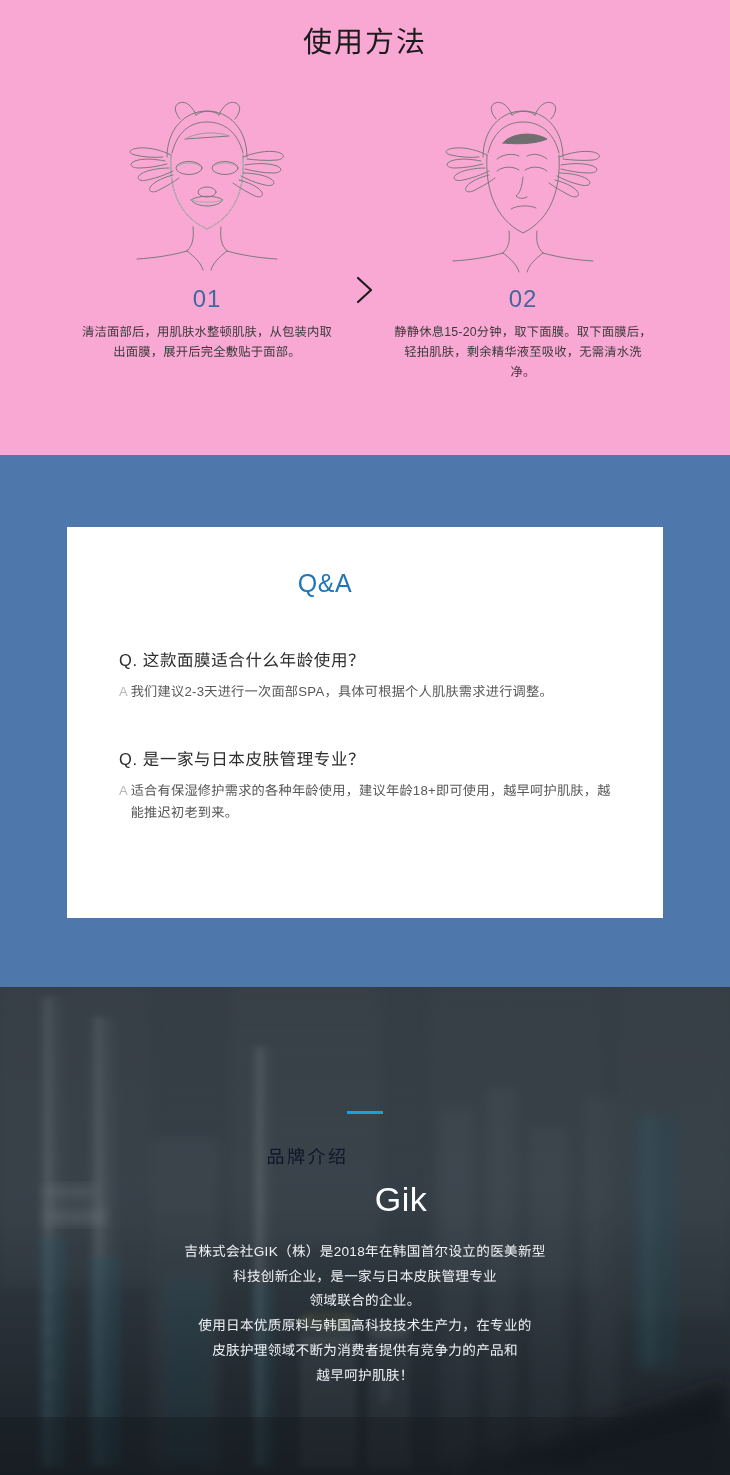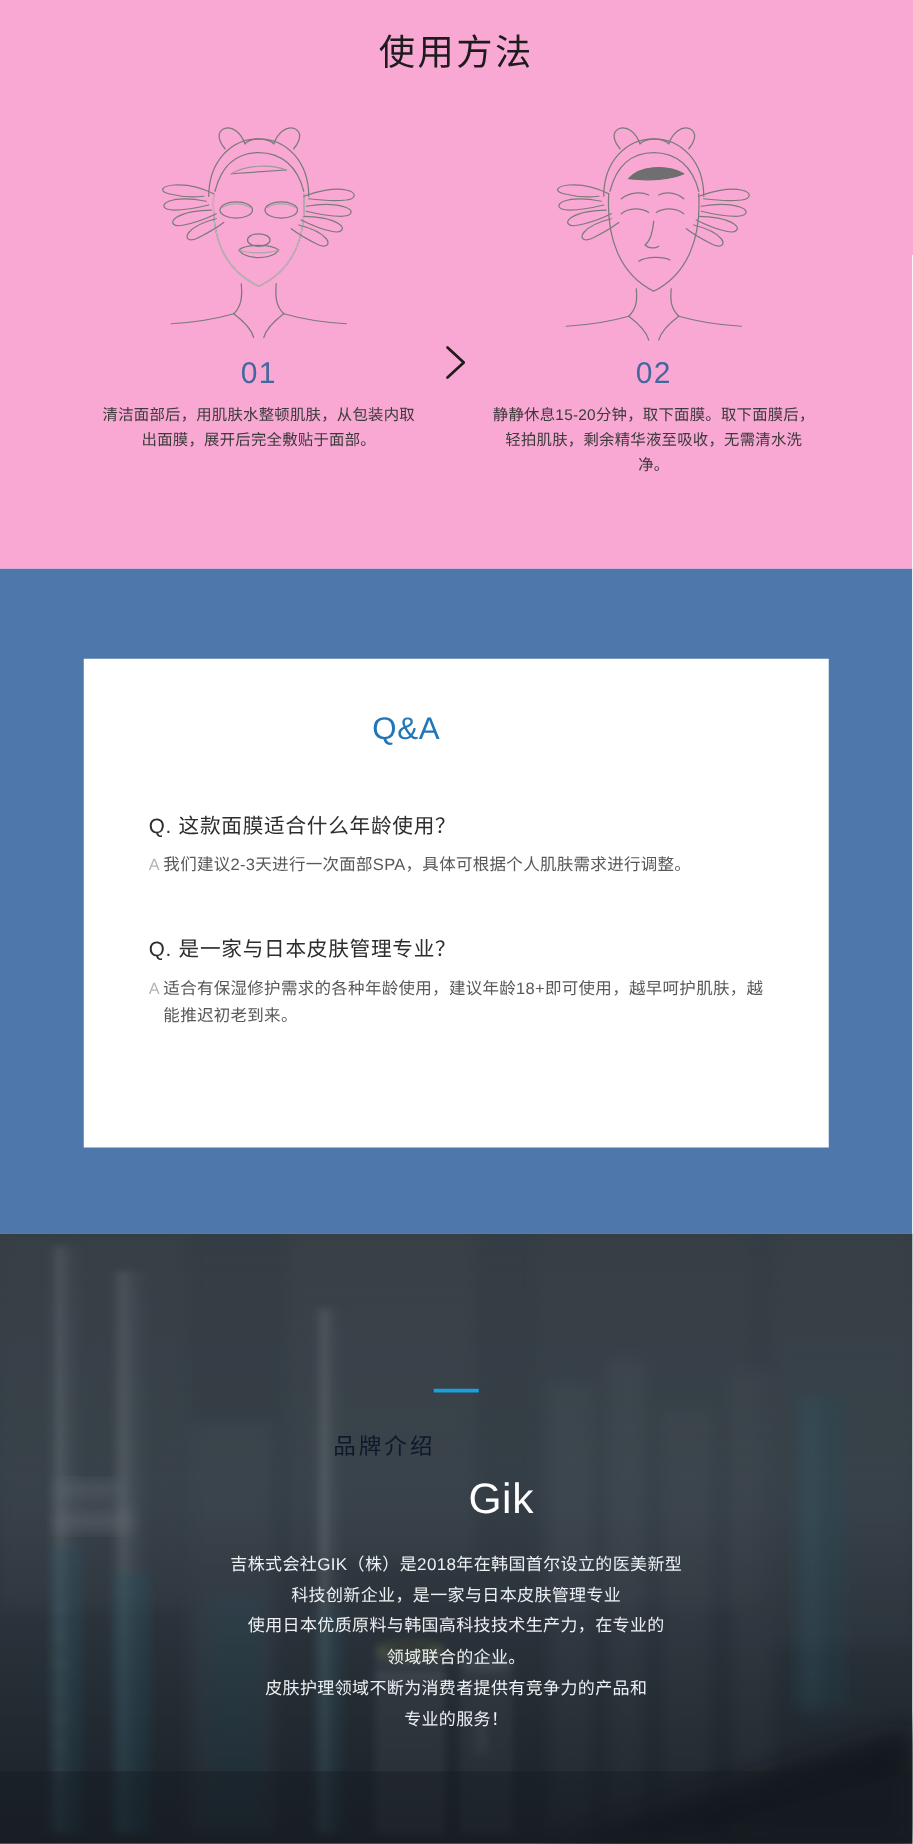--- a/index.html
+++ b/index.html
@@ -469,20 +469,20 @@
     <div class="brand-shade"></div>
   </div>
 
   <div class="brand-inner" style="position:absolute;left:0;top:0;width:730px;height:1475px;pointer-events:none;">
     <div class="brand-rule"></div>
     <div class="brand-heading">品牌介绍</div>
     <div class="brand-logo">Gik</div>
     <div class="brand-copy">
       <span class="ln">吉株式会社GIK（株）是2018年在韩国首尔设立的医美新型</span>
       <span class="ln">科技创新企业，是一家与日本皮肤管理专业</span>
+      <span class="ln">领域联合的企业。</span>
       <span class="ln">使用日本优质原料与韩国高科技技术生产力，在专业的</span>
-      <span class="ln">领域联合的企业。</span>
       <span class="ln">皮肤护理领域不断为消费者提供有竞争力的产品和</span>
-      <span class="ln">专业的服务！</span>
+      <span class="ln">越早呵护肌肤！</span>
     </div>
   </div>
 
 </div>
 
 </body></html>

